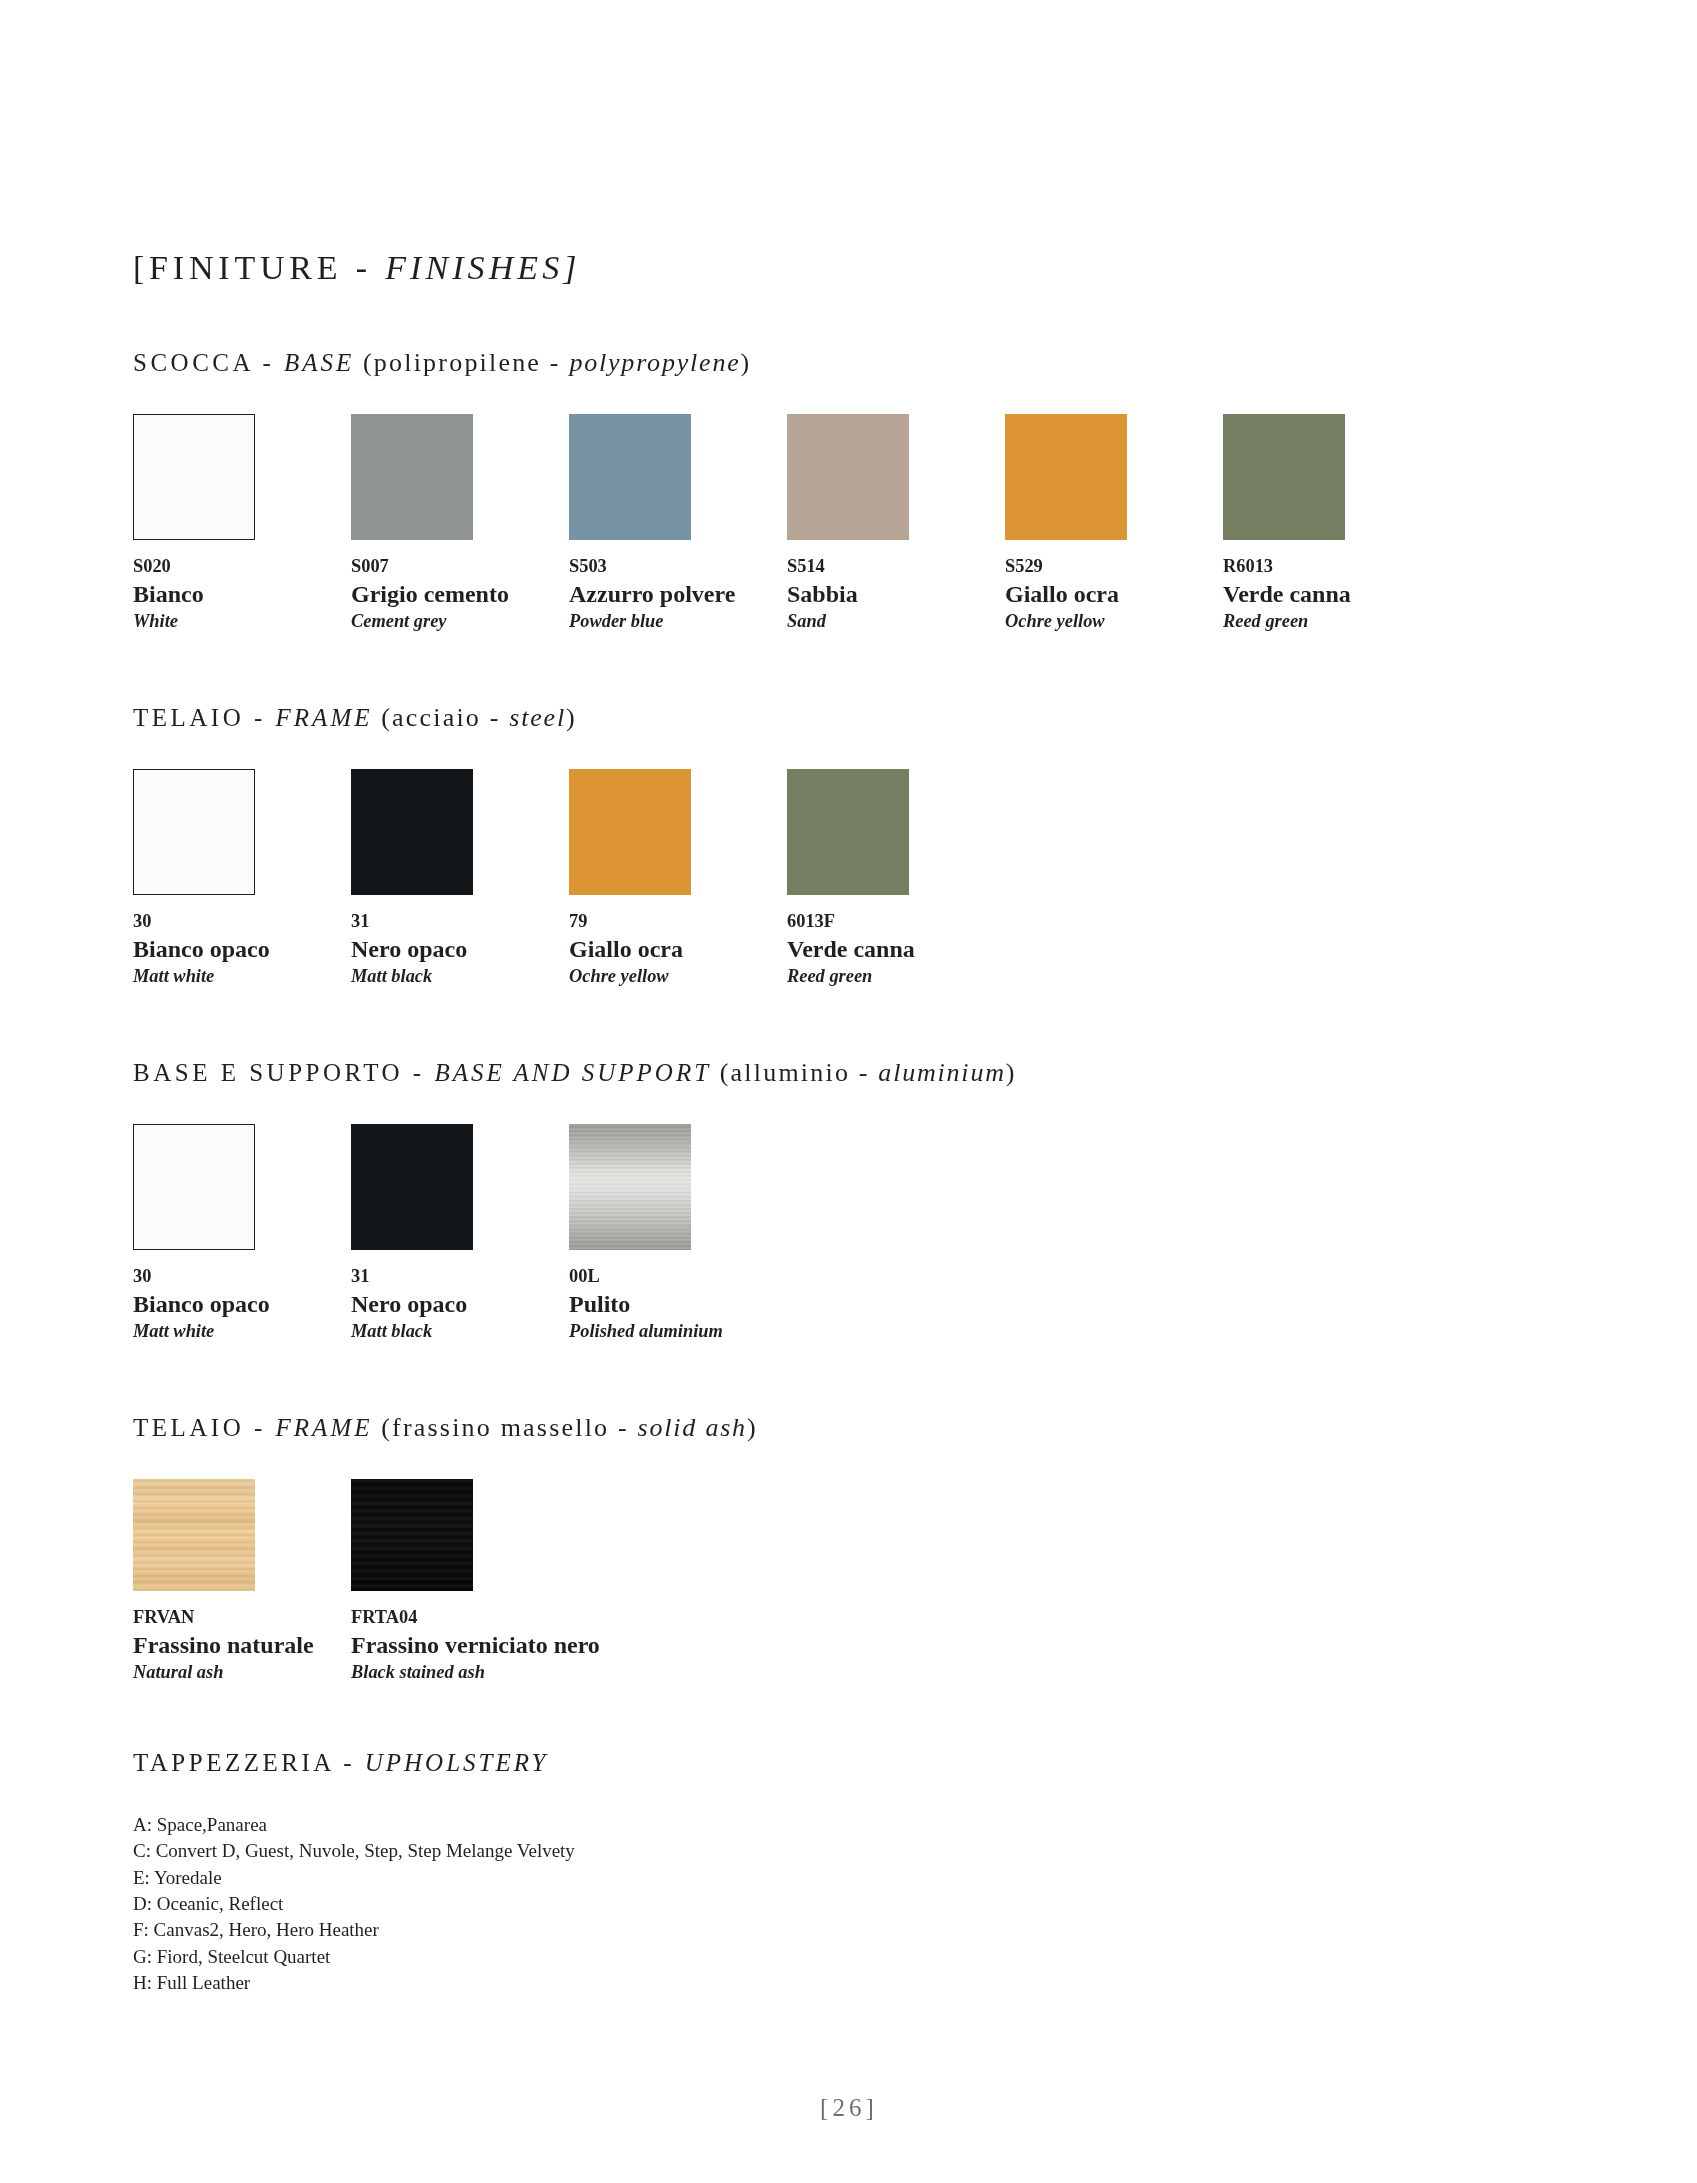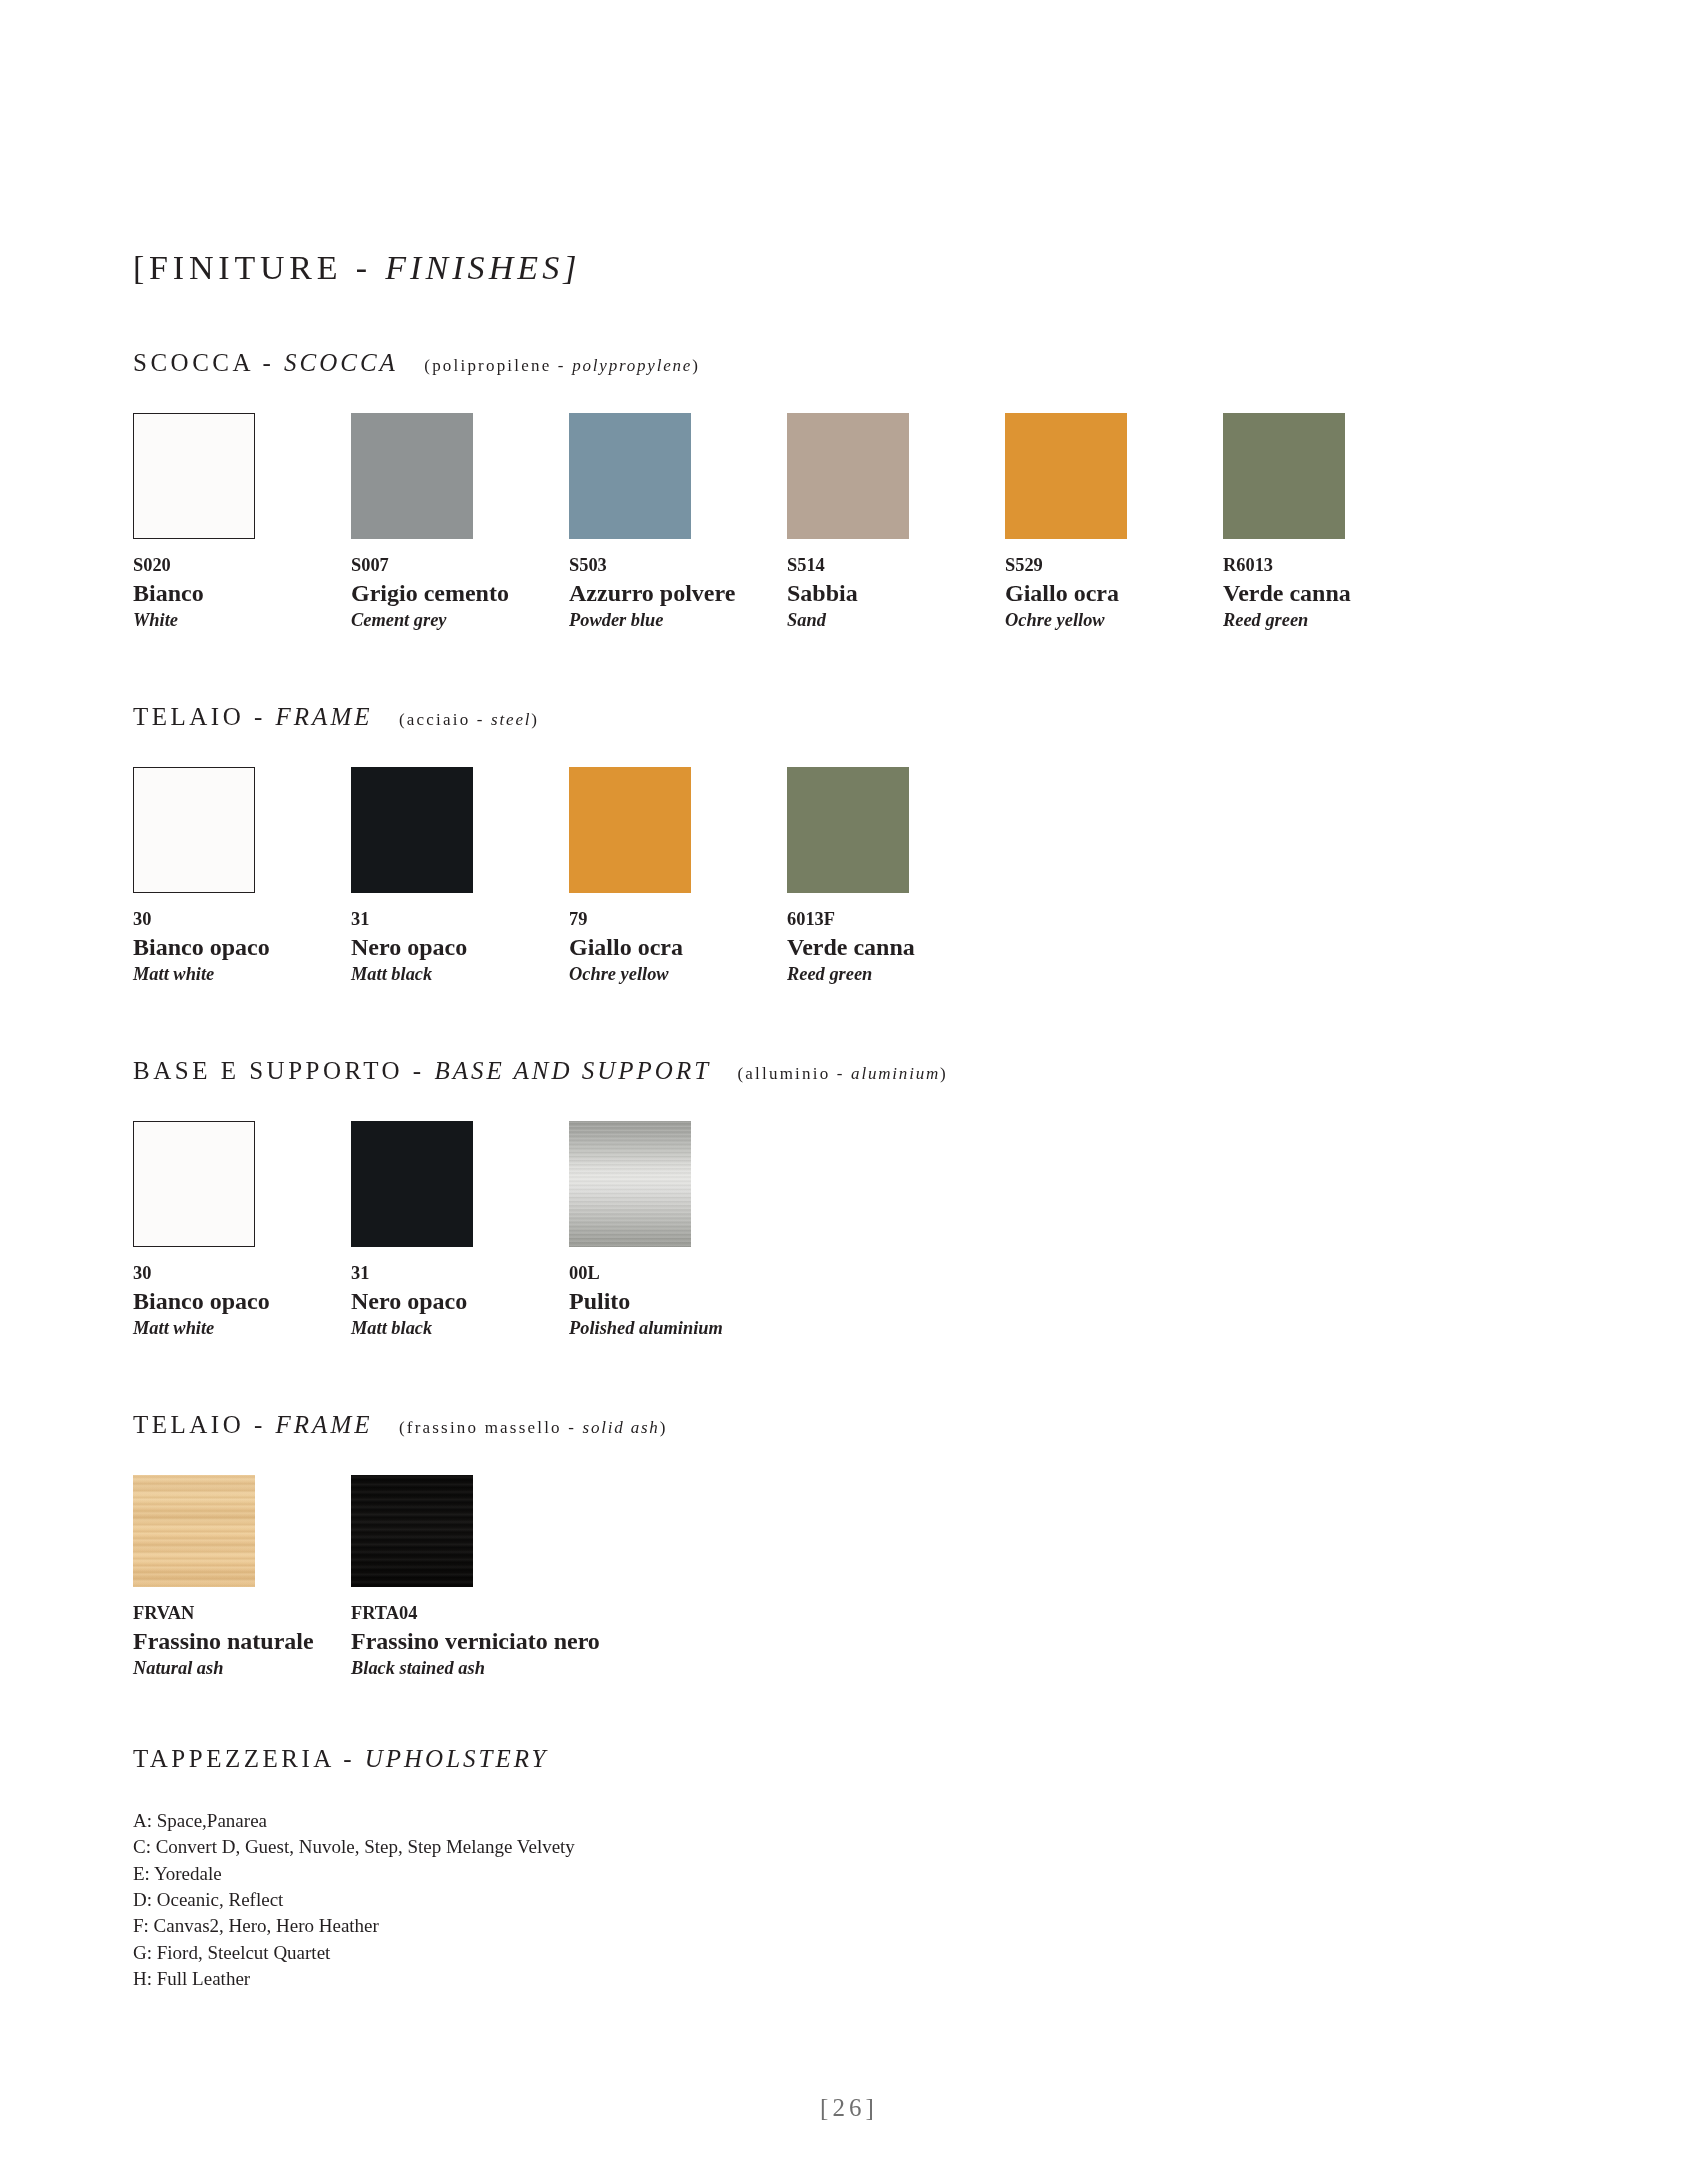--- a/index.html
+++ b/index.html
@@ -54,23 +54,22 @@
     letter-spacing: 3.5px;
     white-space: nowrap;
     line-height: 1;
     font-weight: 400;
   }
   .sec-head .it {
     font-style: italic;
     letter-spacing: 3px;
   }
   .sec-head .paren {
-    font-size: 17px;
+    font-size: 26px;
     letter-spacing: 2.2px;
-    margin-left: 20px;
   }
   .sec-head .paren .it {
     font-style: italic;
     letter-spacing: 1.8px;
   }
 
   
   .swatch-row {
     display: flex;
     flex-direction: row;
@@ -199,21 +198,21 @@
 <body>
 
 <div class="page">
 
   <div class="content">
 
     <h1 class="main-title"><span>[FINITURE - </span><span class="it">FINISHES]</span></h1>
 
     <div id="sections-host">
         <div class="section" style="margin-top: 65px;">
-          <div class="sec-head"><span>SCOCCA - </span><span class="it">SCOCCA</span><span class="paren"><span> (polipropilene - </span><span class="it">polypropylene</span><span>)</span></span></div>
+          <div class="sec-head"><span>SCOCCA - </span><span class="it">BASE</span><span class="paren"><span> (polipropilene - </span><span class="it">polypropylene</span><span>)</span></span></div>
           <div class="swatch-row" style="margin-top: 38px;">
             <div class="swatch-cell">
               <div class="chip  bordered" style="background: rgb(252, 251, 250);"></div>
               <div class="labels">
                 <div class="lab-code">S020</div>
                 <div class="lab-it">Bianco</div>
                 <div class="lab-en">White</div>
               </div>
             </div>
             <div class="swatch-cell">

